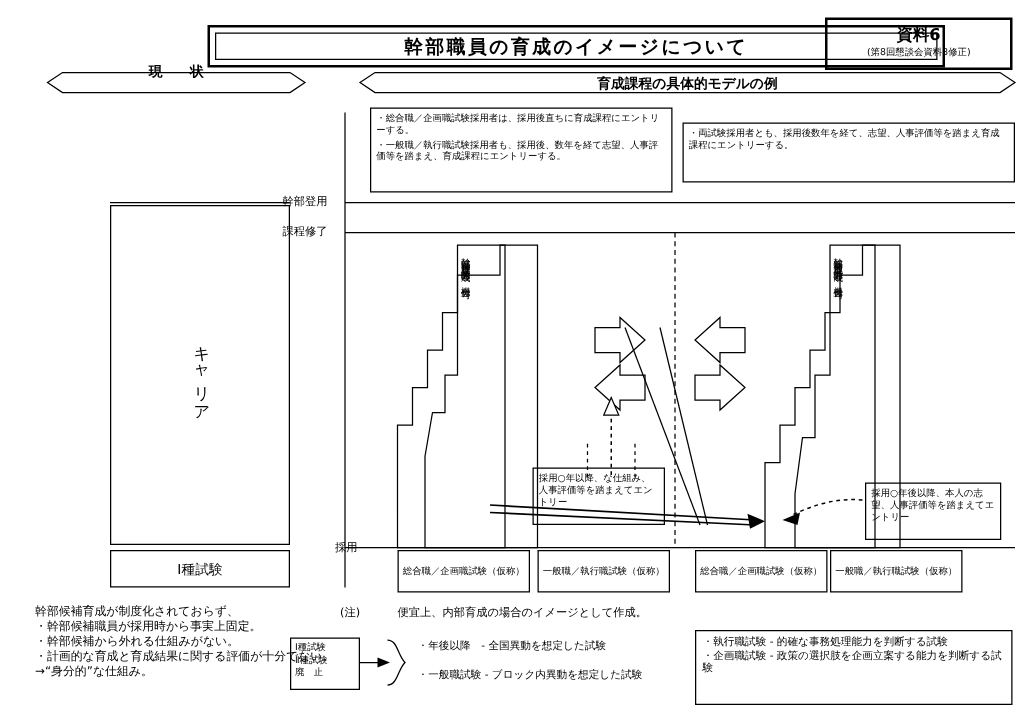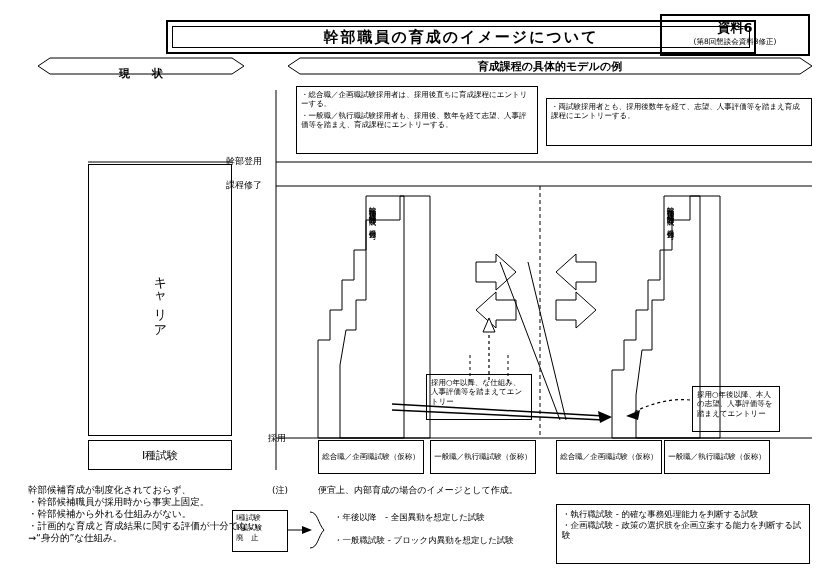--- a/index.html
+++ b/index.html
@@ -91,21 +91,21 @@
     <div class="bx b1 ctr" style="left:4px;top:4px;right:4px;bottom:4px;">
       <span class="ttl" style="font-size:15px;">幹部職員の育成のイメージについて</span>
     </div>
   </div>
 
   <div class="bx b2" style="left:660px;top:14px;width:150px;height:42px;padding-top:3px;text-align:center;">
     <div style="font-size:13px;font-weight:bold;">資料6</div>
     <div class="tiny">(第8回懇談会資料3修正)</div>
   </div>
 
-  <div class="lbl ctr" style="left:38px;top:66px;width:206px;height:14px;font-weight:bold;font-size:11px;">
+  <div class="lbl ctr" style="left:38px;top:50px;width:206px;height:14px;font-weight:bold;font-size:11px;">
     <span>現　　状</span>
   </div>
   <div class="lbl ctr" style="left:288px;top:58px;width:524px;height:16px;font-weight:bold;font-size:11px;">
     <span>育成課程の具体的モデルの例</span>
   </div>
 
   <div class="bx b1 pad lh tiny" style="left:296px;top:86px;width:242px;height:68px;">
     <div>・総合職／企画職試験採用者は、採用後直ちに育成課程にエントリーする。</div>
     <div style="margin-top:2px;">・一般職／執行職試験採用者も、採用後、数年を経て志望、人事評価等を踏まえ、育成課程にエントリーする。</div>
   </div>
@@ -130,21 +130,21 @@
 
   <div class="lbl" style="left:650px;top:200px;width:40px;height:150px;display:flex;justify-content:center;">
     <span class="vtxt tiny">幹部候補育成課程（能力養成の機会付与）</span>
   </div>
 
 
   <div class="bx b1 pad lh tiny" style="left:426px;top:374px;width:106px;height:46px;">
     <span>採用○年以降、な仕組み、人事評価等を踏まえてエントリー</span>
   </div>
 
-  <div class="bx b1 pad lh tiny" style="left:692px;top:386px;width:88px;height:46px;">
+  <div class="bx b1 pad lh tiny" style="left:692px;top:386px;width:109px;height:46px;">
     <span>採用○年後以降、本人の志望、人事評価等を踏まえてエントリー</span>
   </div>
 
   <div class="bx b1 ctr lh tiny" style="left:318px;top:440px;width:106px;height:34px;">
     <span>総合職／企画職試験（仮称）</span>
   </div>
   <div class="bx b1 ctr lh tiny" style="left:430px;top:440px;width:106px;height:34px;">
     <span>一般職／執行職試験（仮称）</span>
   </div>
 

